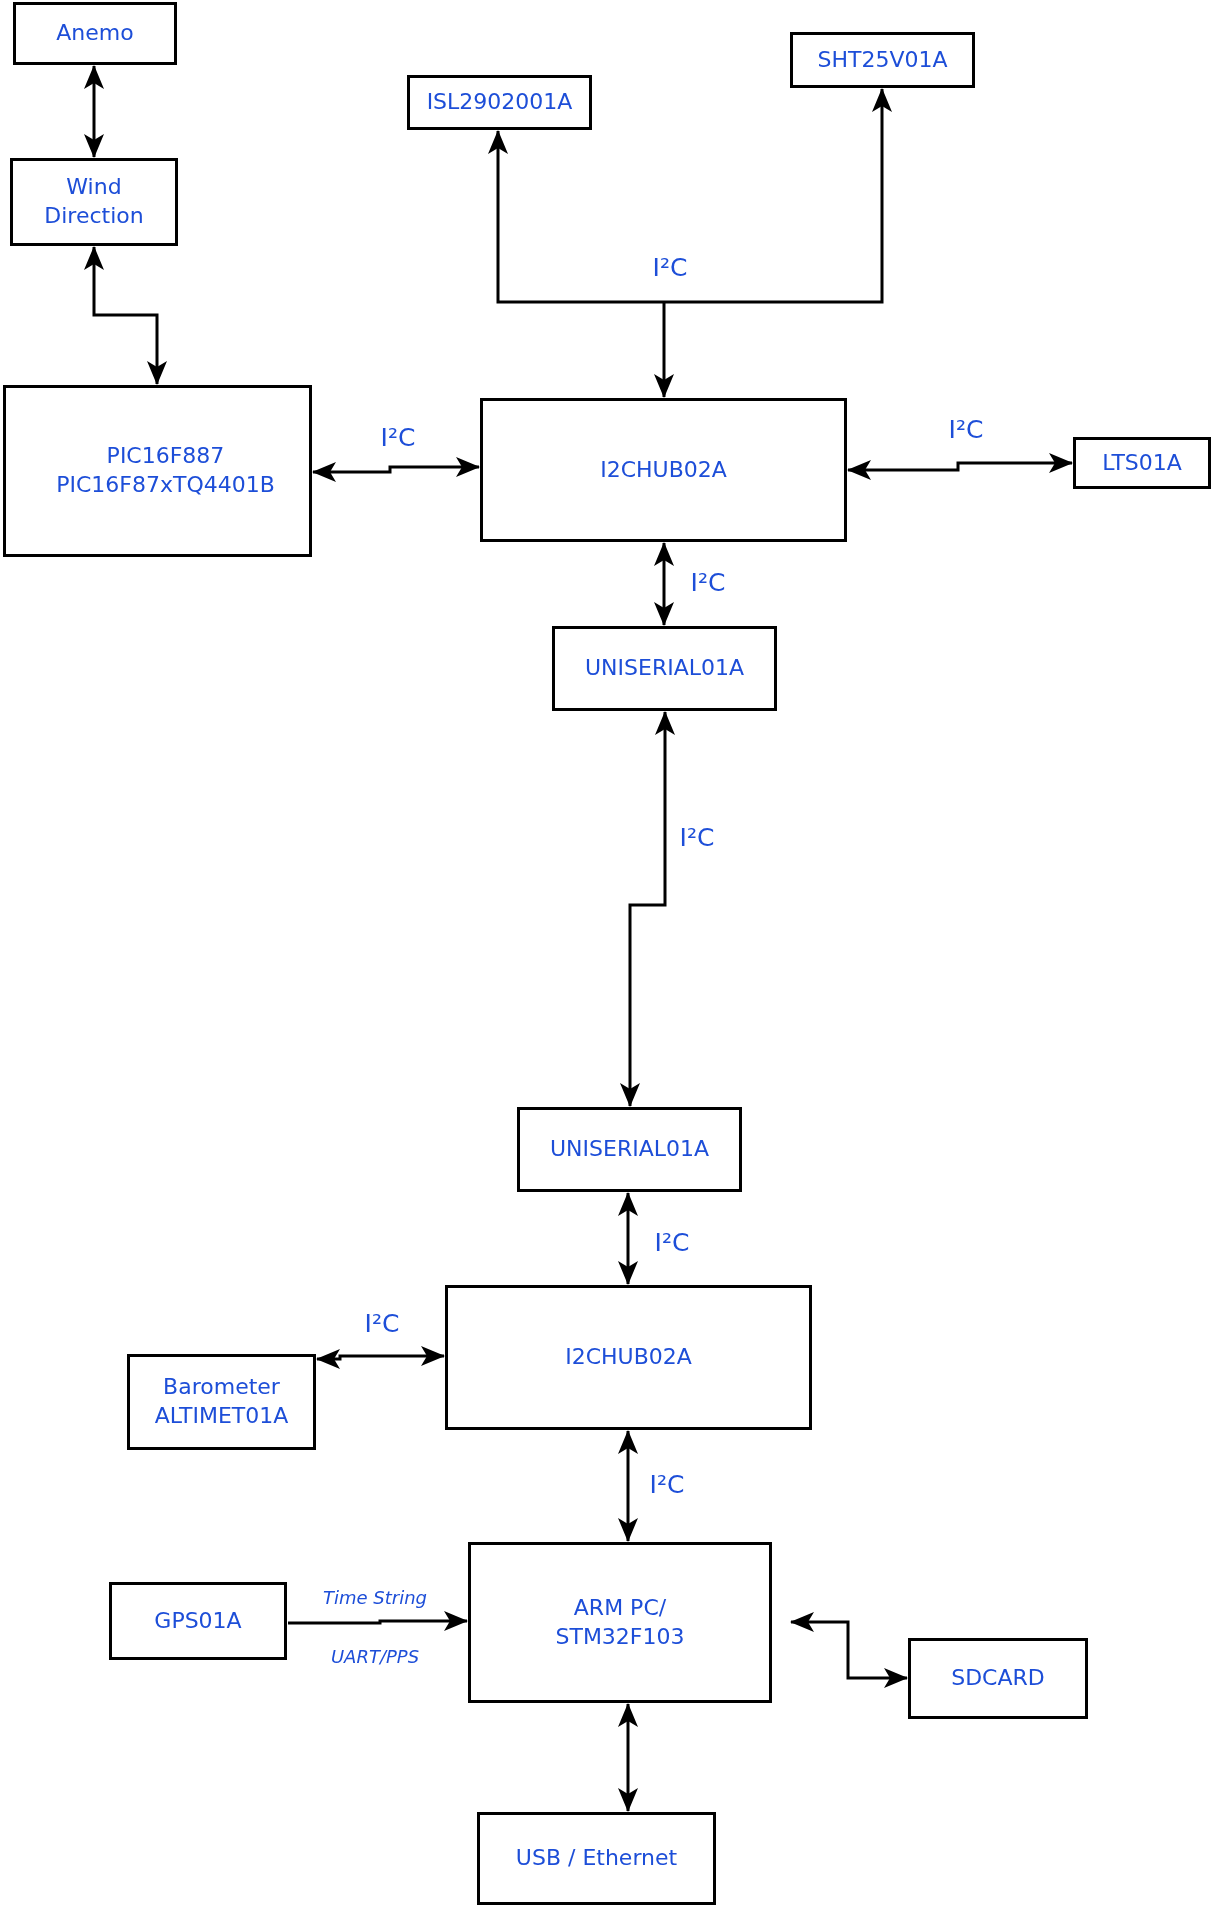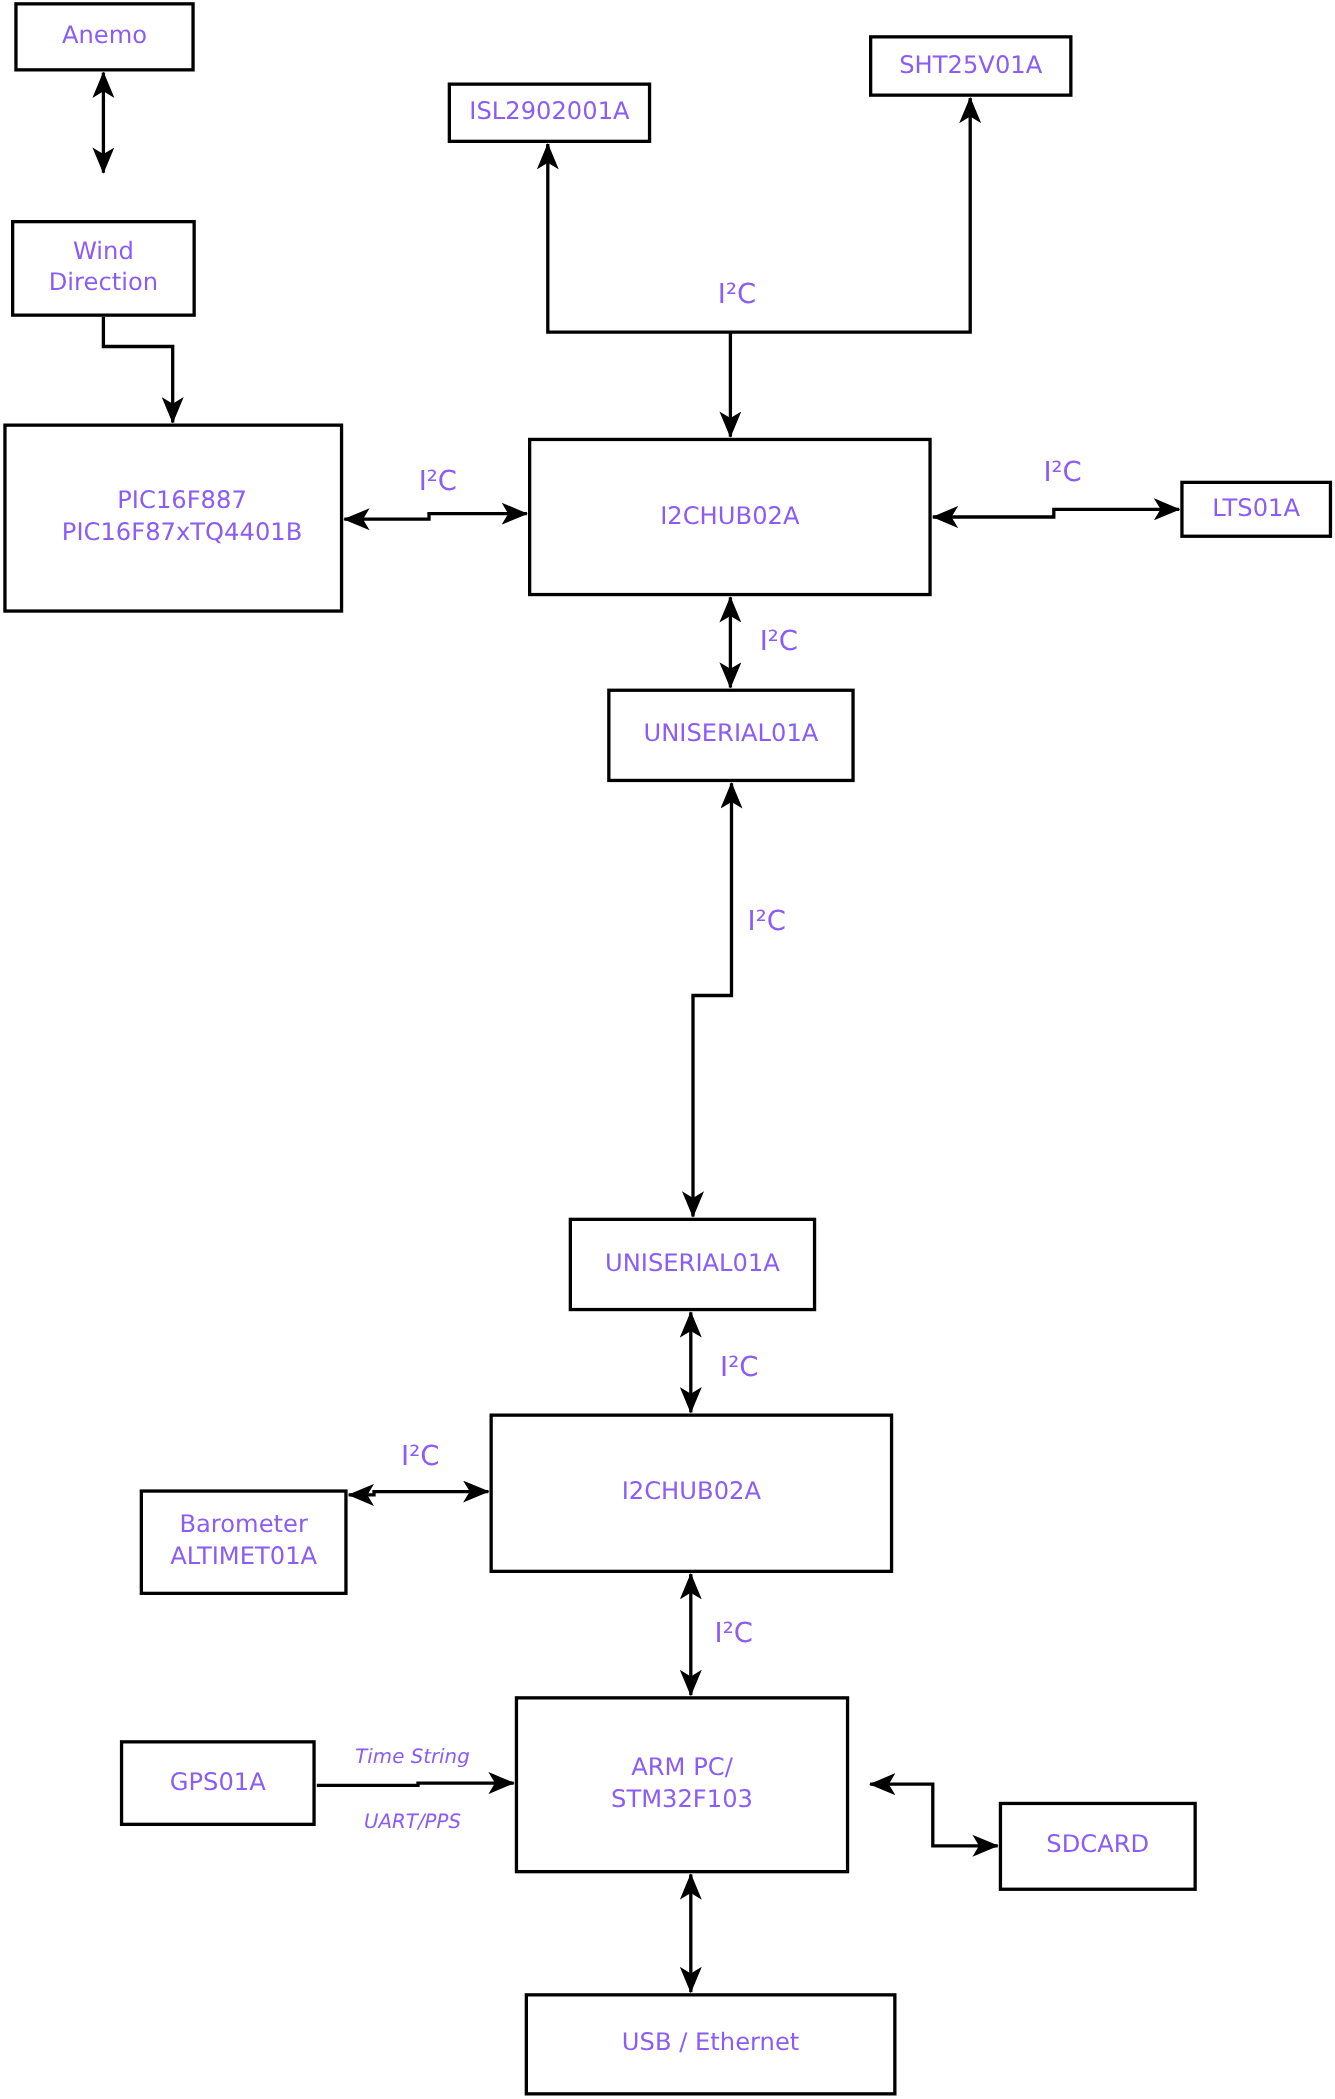--- a/index.html
+++ b/index.html
@@ -6,21 +6,21 @@
     margin: 0;
     padding: 0;
     background: #ffffff;
   }
   #canvas {
     position: relative;
     width: 1214px;
     height: 1908px;
     background: #ffffff;
     font-family: "DejaVu Sans", sans-serif;
-    color: #8b5cf6;
+    color: #1d4ed8;
     overflow: hidden;
   }
   #edges {
     position: absolute;
     left: 0;
     top: 0;
   }
   .edge {
     stroke: #000000;
     stroke-width: 3;
@@ -89,21 +89,21 @@
 
     <path class="edge" d="M791,1622 L848,1622 L848,1678 L907,1678" marker-start="url(#arr)" marker-end="url(#arr)"></path>
 
     <path class="edge" d="M628,1704 L628,1811" marker-start="url(#arr)" marker-end="url(#arr)"></path>
   </svg>
 
   <div class="node" style="left:13px; top:2px; width:164px; height:63px;">
     <span>Anemo</span>
   </div>
 
-  <div class="node" style="left:10px; top:158px; width:168px; height:88px;margin-top:42px;">
+  <div class="node" style="left:10px; top:158px; width:168px; height:88px;">
     <span>Wind</span>
     <span>Direction</span>
   </div>
 
   <div class="node" style="left:3px; top:385px; width:309px; height:172px;padding-left:16px;">
     <span>PIC16F887</span>
     <span>PIC16F87xTQ4401B</span>
   </div>
 
   <div class="node" style="left:407px; top:75px; width:185px; height:55px;">
@@ -145,21 +145,21 @@
 
   <div class="node" style="left:468px; top:1542px; width:304px; height:161px;">
     <span>ARM PC/</span>
     <span>STM32F103</span>
   </div>
 
   <div class="node" style="left:908px; top:1638px; width:180px; height:81px;">
     <span>SDCARD</span>
   </div>
 
-  <div class="node" style="left:477px; top:1812px; width:338px; height:93px;">
+  <div class="node" style="left:477px; top:1812px; width:239px; height:93px;">
     <span>USB / Ethernet</span>
   </div>
 
   <div class="elabel" style="left:670px; top:267px;">I²C</div>
 
   <div class="elabel" style="left:398px; top:437px;">I²C</div>
 
   <div class="elabel" style="left:966px; top:429px;">I²C</div>
 
   <div class="elabel" style="left:708px; top:582px;">I²C</div>

